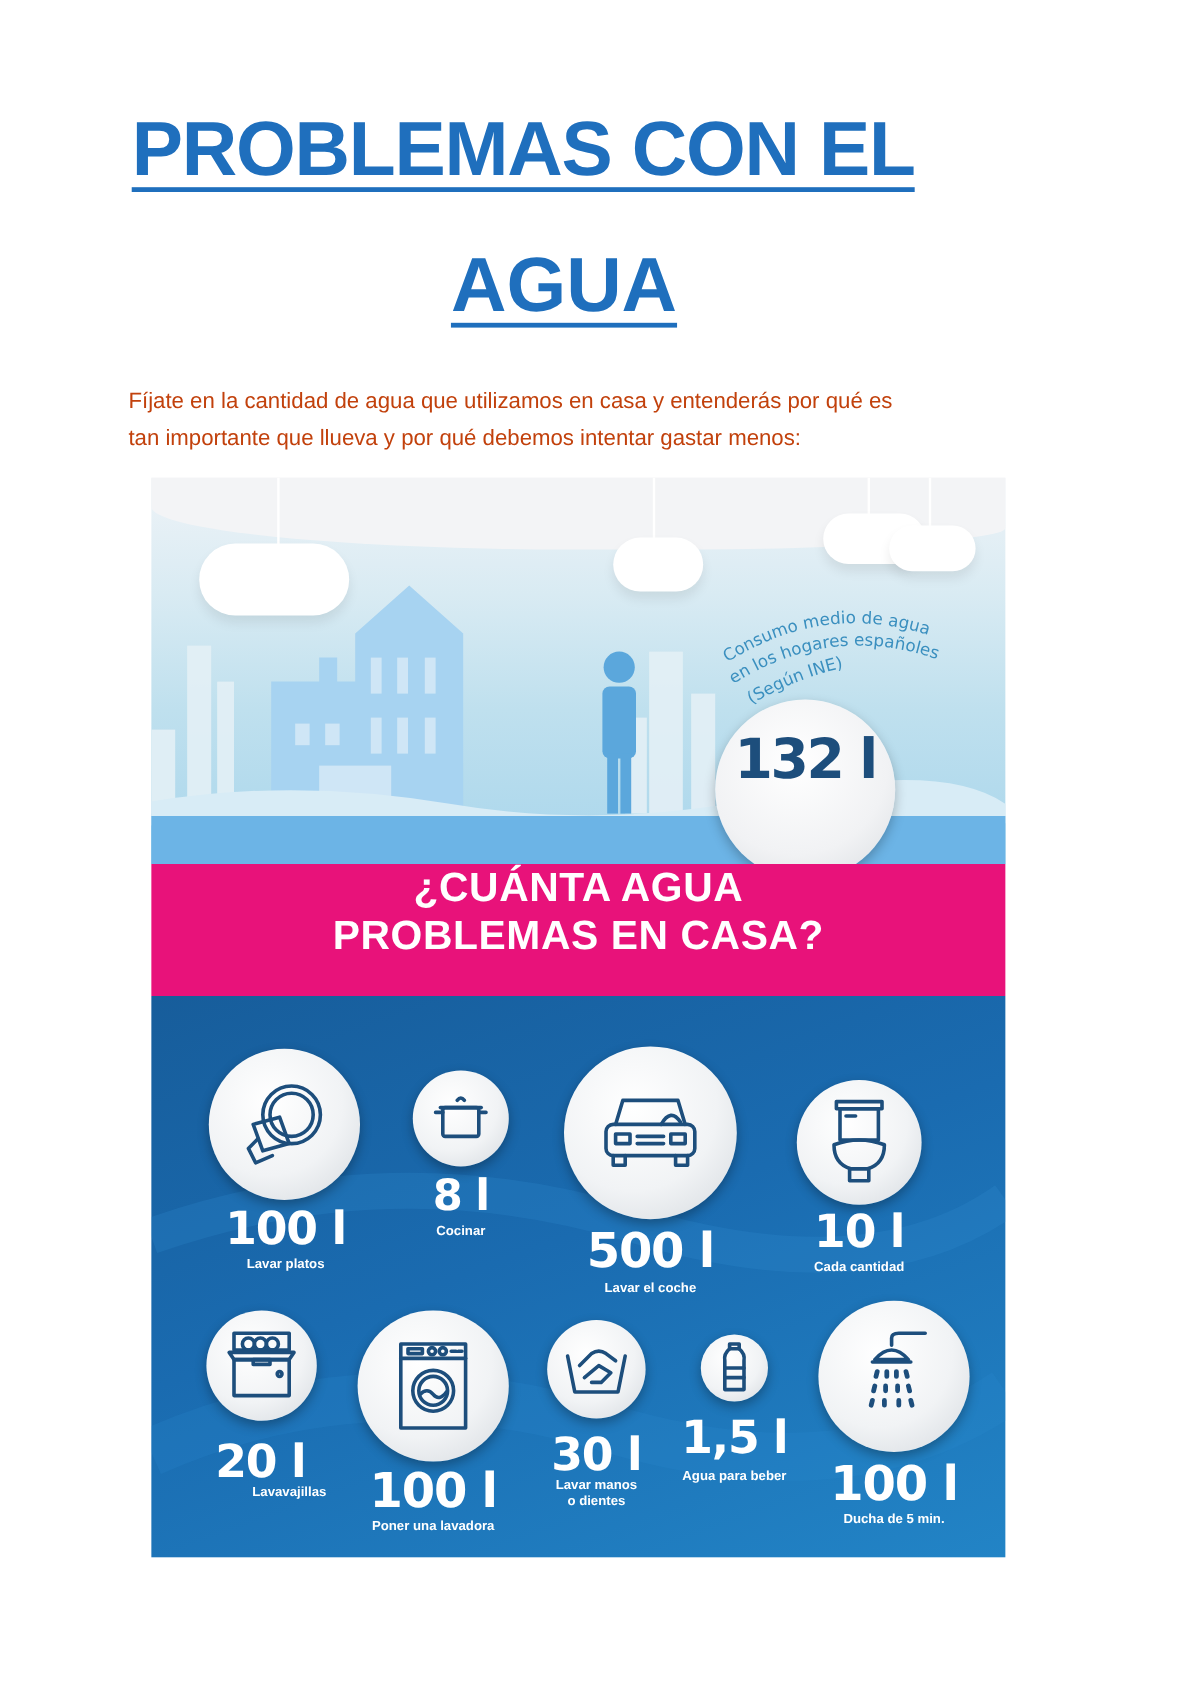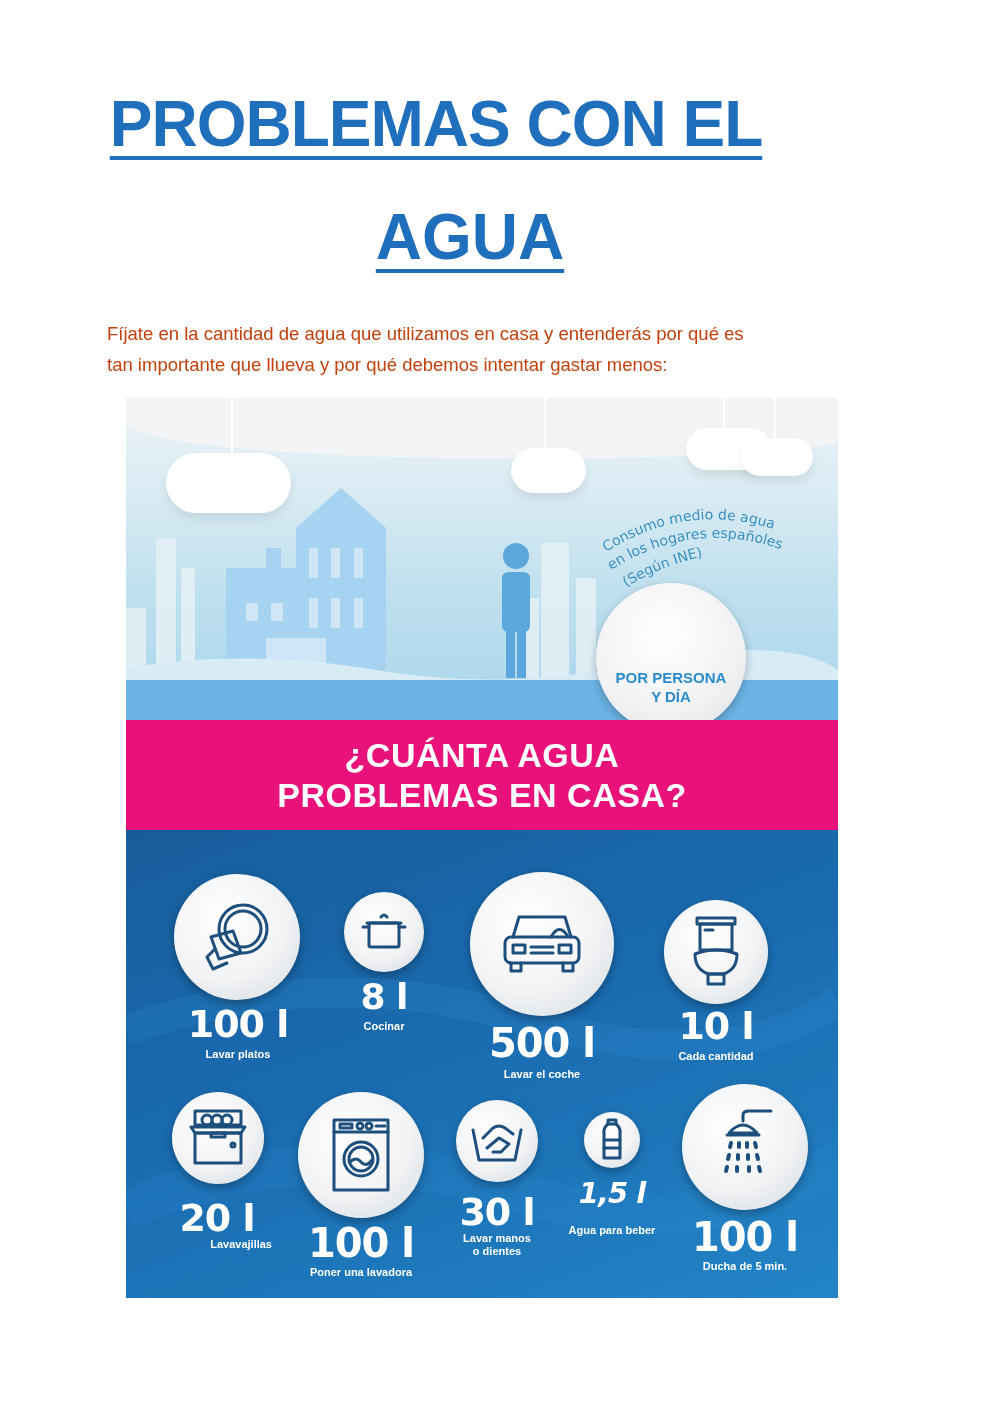--- a/index.html
+++ b/index.html
@@ -7,21 +7,21 @@
   .title{position:absolute;left:0;width:1000px;text-align:center;color:#1f6fbd;font-family:"Liberation Sans",sans-serif;font-weight:bold;font-size:64px;line-height:1;text-decoration:underline;text-decoration-thickness:4px;text-underline-offset:10px;}
   .t1{top:92px;left:-64px;letter-spacing:-1px;}
   .t2{top:205px;left:-30px;}
   .intro{position:absolute;left:107px;top:318px;width:780px;font-size:18.5px;line-height:31px;color:#c2410c;}
   .info{position:absolute;left:126px;top:398px;width:712px;height:900px;overflow:hidden;}
   .sky{position:absolute;left:0;top:0;width:712px;height:322px;background:linear-gradient(#eef3f7 0%,#d9ebf3 30%,#bfe0ee 60%,#a9d6ec 100%);}
   .wave1{position:absolute;left:0;top:0;width:712px;height:60px;background:#f3f4f6;border-bottom-left-radius:50% 60%;border-bottom-right-radius:40% 30%;}
   .ground{position:absolute;left:0;bottom:0;width:712px;height:40px;background:#6cb4e6;}
   .cloud{position:absolute;background:#fff;border-radius:40px;box-shadow:0 6px 10px rgba(0,0,0,.08);}
   .string{position:absolute;width:2px;background:#fff;top:0;}
-  .banner{position:absolute;left:0;top:322px;width:712px;height:110px;background:#e8127a;color:#fff;text-align:center;font-weight:bold;font-size:34px;line-height:40px;padding-top:15px;box-sizing:border-box;letter-spacing:0.5px;}
+  .banner{position:absolute;left:0;top:322px;width:712px;height:110px;background:#e8127a;color:#fff;text-align:center;font-weight:bold;font-size:34px;line-height:40px;box-sizing:border-box;letter-spacing:0.5px;}
   .water{position:absolute;left:0;top:432px;width:712px;height:468px;background:linear-gradient(160deg,#175d9b 0%,#1a6bb0 45%,#2284c6 100%);}
   .circ{position:absolute;border-radius:50%;background:radial-gradient(circle at 40% 35%,#ffffff 0%,#f1f3f5 55%,#d4d9de 100%);box-shadow:0 4px 10px rgba(0,0,0,.3);display:flex;align-items:center;justify-content:center;}
   .circ svg{stroke:#1d4e7c;fill:none;stroke-width:3;stroke-linecap:round;stroke-linejoin:round;}
   .val{position:absolute;color:#fff;font-weight:bold;text-align:center;font-family:"DejaVu Sans",sans-serif;letter-spacing:-1px;}
   .lab{position:absolute;color:#fff;font-weight:bold;text-align:center;font-size:11px;line-height:13px;}
   .stat{position:absolute;left:470px;top:185px;width:150px;height:150px;border-radius:50%;background:radial-gradient(circle at 45% 35%,#fff 0%,#f1f2f4 60%,#d8dce0 100%);box-shadow:0 4px 10px rgba(0,0,0,.25);text-align:center;}
   .statnum{position:absolute;left:0;width:150px;top:22px;font-size:46px;font-weight:bold;color:#1d4e7c;font-family:"DejaVu Sans",sans-serif;letter-spacing:-2px;}
   .statlab{position:absolute;left:0;width:150px;top:85px;font-size:15px;line-height:19px;font-weight:bold;color:#2a8ccc;}
   .curved{position:absolute;left:460px;top:94px;width:230px;height:110px;}
 </style>
@@ -85,24 +85,21 @@
       <path id="arc1" d="M20 60 Q115 0 220 50"></path>
       <path id="arc2" d="M25 78 Q120 18 225 70"></path>
       <path id="arc3" d="M40 95 Q100 60 160 60"></path>
     </defs>
     <text font-family="DejaVu Sans, sans-serif" font-size="14" fill="#3a8fbf"><textPath href="#arc1">Consumo medio de agua</textPath></text>
     <text font-family="DejaVu Sans, sans-serif" font-size="14" fill="#3a8fbf"><textPath href="#arc2">en los hogares españoles</textPath></text>
     <text font-family="DejaVu Sans, sans-serif" font-size="14" fill="#3a8fbf"><textPath href="#arc3">(Según INE)</textPath></text>
   </svg>
 
   <div class="stat">
-    <div class="statlab">
-      <div>POR PERSONA</div>
-      <div>Y DÍA</div>
-    </div>
+    <div class="statnum">132 l</div>
   </div>
 
   <div class="banner">
     <div>¿CUÁNTA AGUA</div>
     <div>PROBLEMAS EN CASA?</div>
   </div>
 
   <div class="water">
     <svg style="position:absolute;left:0;top:0" width="712" height="468">
       <path d="M0 200 Q200 130 400 190 T712 170" stroke="#2f8ad0" stroke-width="30" fill="none" opacity=".25"></path>
@@ -201,21 +198,21 @@
       <div>o dientes</div>
     </div>
 
     <div class="circ" style="left:458px;top:282px;width:56px;height:56px;">
       <svg width="22" height="44" viewBox="0 0 22 44">
         <rect x="7" y="2" width="8" height="4"></rect>
           <path d="M7 6 Q2 10 3 16 L3 40 L19 40 L19 16 Q20 10 15 6"></path>
           <path d="M3 22 L19 22 M3 30 L19 30"></path>
       </svg>
     </div>
-    <div class="val" style="left:426px;top:346px;width:120px;font-size:29px;font-style:italic;">1,5 l</div>
+    <div class="val" style="left:426px;top:346px;width:120px;font-size:38px;">1,5 l</div>
     <div class="lab" style="left:416px;top:394px;width:140px;">Agua para beber</div>
 
     <div class="circ" style="left:556px;top:254px;width:126px;height:126px;">
       <svg width="64" height="80" viewBox="0 0 64 80">
         <path d="M30 14 L30 8 Q30 4 36 4 L58 4"></path>
           <path d="M16 26 Q30 10 44 26 Z"></path>
           <path d="M14 28 L46 28"></path>
         <g stroke-width="4">
             <path d="M18 36 L17 40 M26 36 L26 40 M34 36 L34 40 M42 36 L43 40"></path>
             <path d="M16 48 L15 52 M25 48 L25 52 M35 48 L35 52 M44 48 L45 52"></path>

